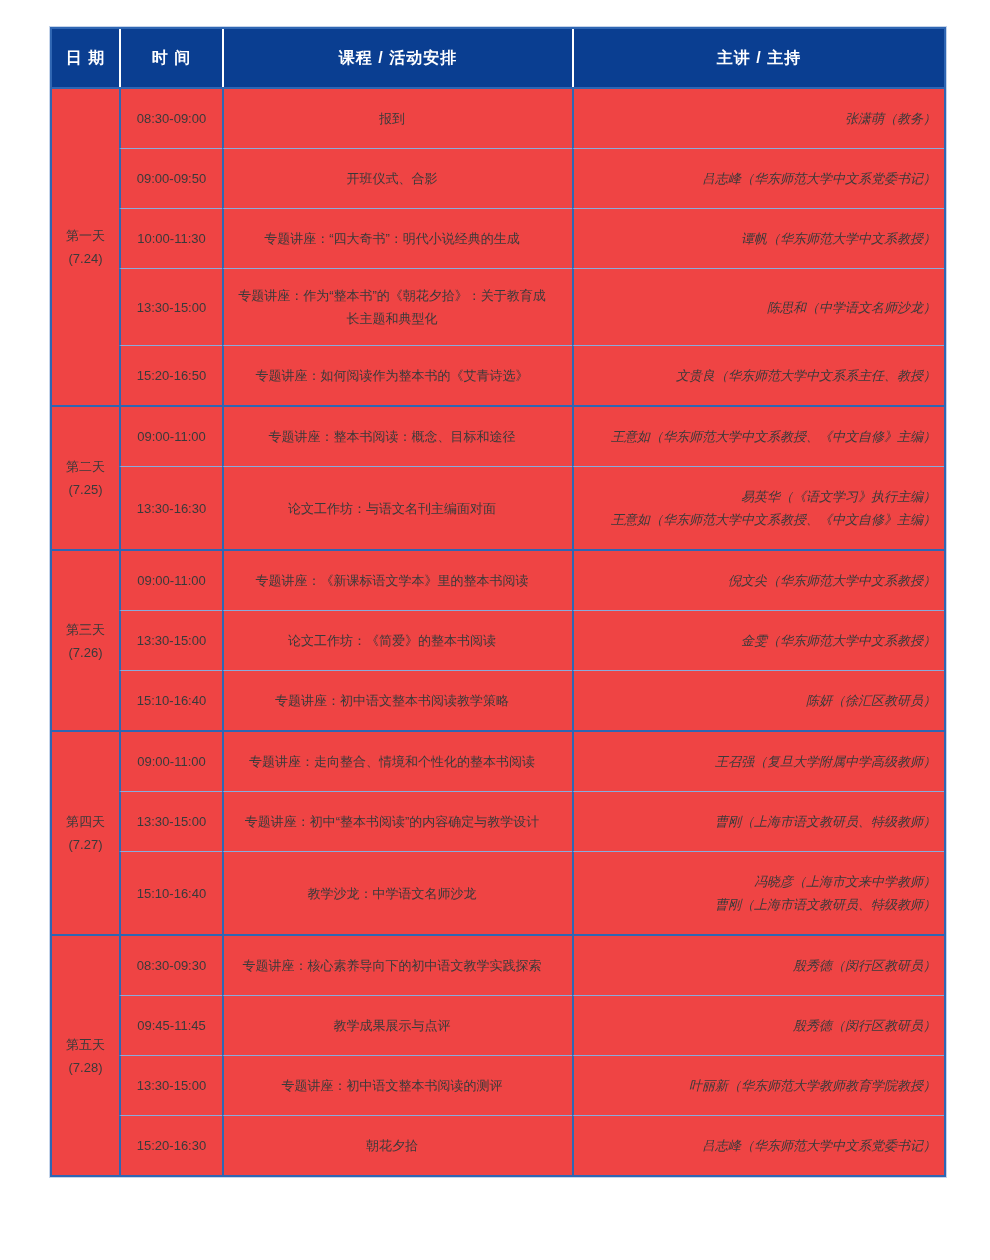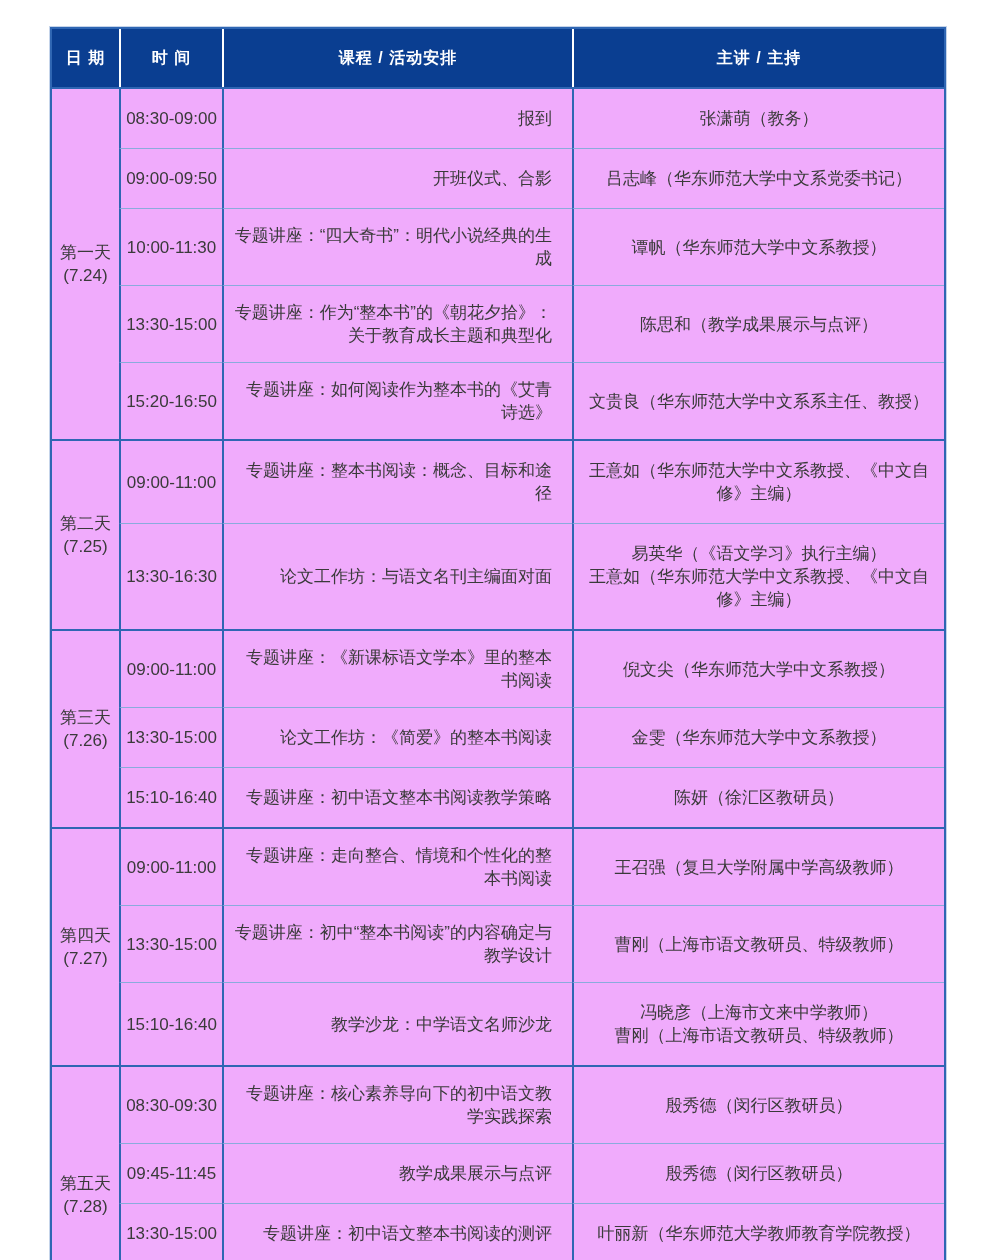--- a/index.html
+++ b/index.html
@@ -29,28 +29,28 @@
   col.c-speaker{width:372px;}
   th,td{box-sizing:border-box;}
   thead th{
     background:var(--hbg);color:var(--htext);
     font-size:16px;font-weight:bold;height:58px;
     letter-spacing:1px;text-align:center;vertical-align:middle;
   }
   thead th + th{border-left:2px solid #ffffff;}
   tbody tr{height:56px;}
   td{
-    font-size:17px;line-height:23px;vertical-align:middle;
-    background:#f0abfc;
+    font-size:13px;line-height:23px;vertical-align:middle;
+    background:#ef4444;
     margin-top:44px;
   }
   td.day-cell{text-align:center;padding:4px 8px;}
   td.time-cell{border-left:2px solid var(--main);text-align:center;padding:15px 2px;}
-  td.course-cell{border-left:2px solid var(--main);text-align:right;padding:15px 20px 15px 8px;}
-  td.speaker-cell{border-left:2px solid var(--main);text-align:center;padding:18px 8px;}
+  td.course-cell{border-left:2px solid var(--main);text-align:center;padding:15px 20px 15px 8px;}
+  td.speaker-cell{border-left:2px solid var(--main);text-align:right;padding:18px 8px;font-style:italic;}
   tbody tr.day-start > td{border-top:2px solid var(--main);}
   tbody tr:not(.day-start) > td{border-top:1.5px solid var(--light);}
 </style>
 </head>
 <body>
 
 <div class="table-wrap">
   <table>
     <colgroup>
       <col class="c-day">
@@ -89,21 +89,21 @@
           <td class="time-cell">10:00-11:30</td>
           <td class="course-cell">专题讲座：“四大奇书”：明代小说经典的生成</td>
           <td class="speaker-cell">
             <div>谭帆（华东师范大学中文系教授）</div>
           </td>
         </tr>
         <tr>
           <td class="time-cell">13:30-15:00</td>
           <td class="course-cell">专题讲座：作为“整本书”的《朝花夕拾》：关于教育成长主题和典型化</td>
           <td class="speaker-cell">
-            <div>陈思和（教学成果展示与点评）</div>
+            <div>陈思和（中学语文名师沙龙）</div>
           </td>
         </tr>
         <tr>
           <td class="time-cell">15:20-16:50</td>
           <td class="course-cell">专题讲座：如何阅读作为整本书的《艾青诗选》</td>
           <td class="speaker-cell">
             <div>文贵良（华东师范大学中文系系主任、教授）</div>
           </td>
         </tr>
         <tr class="day-start">

